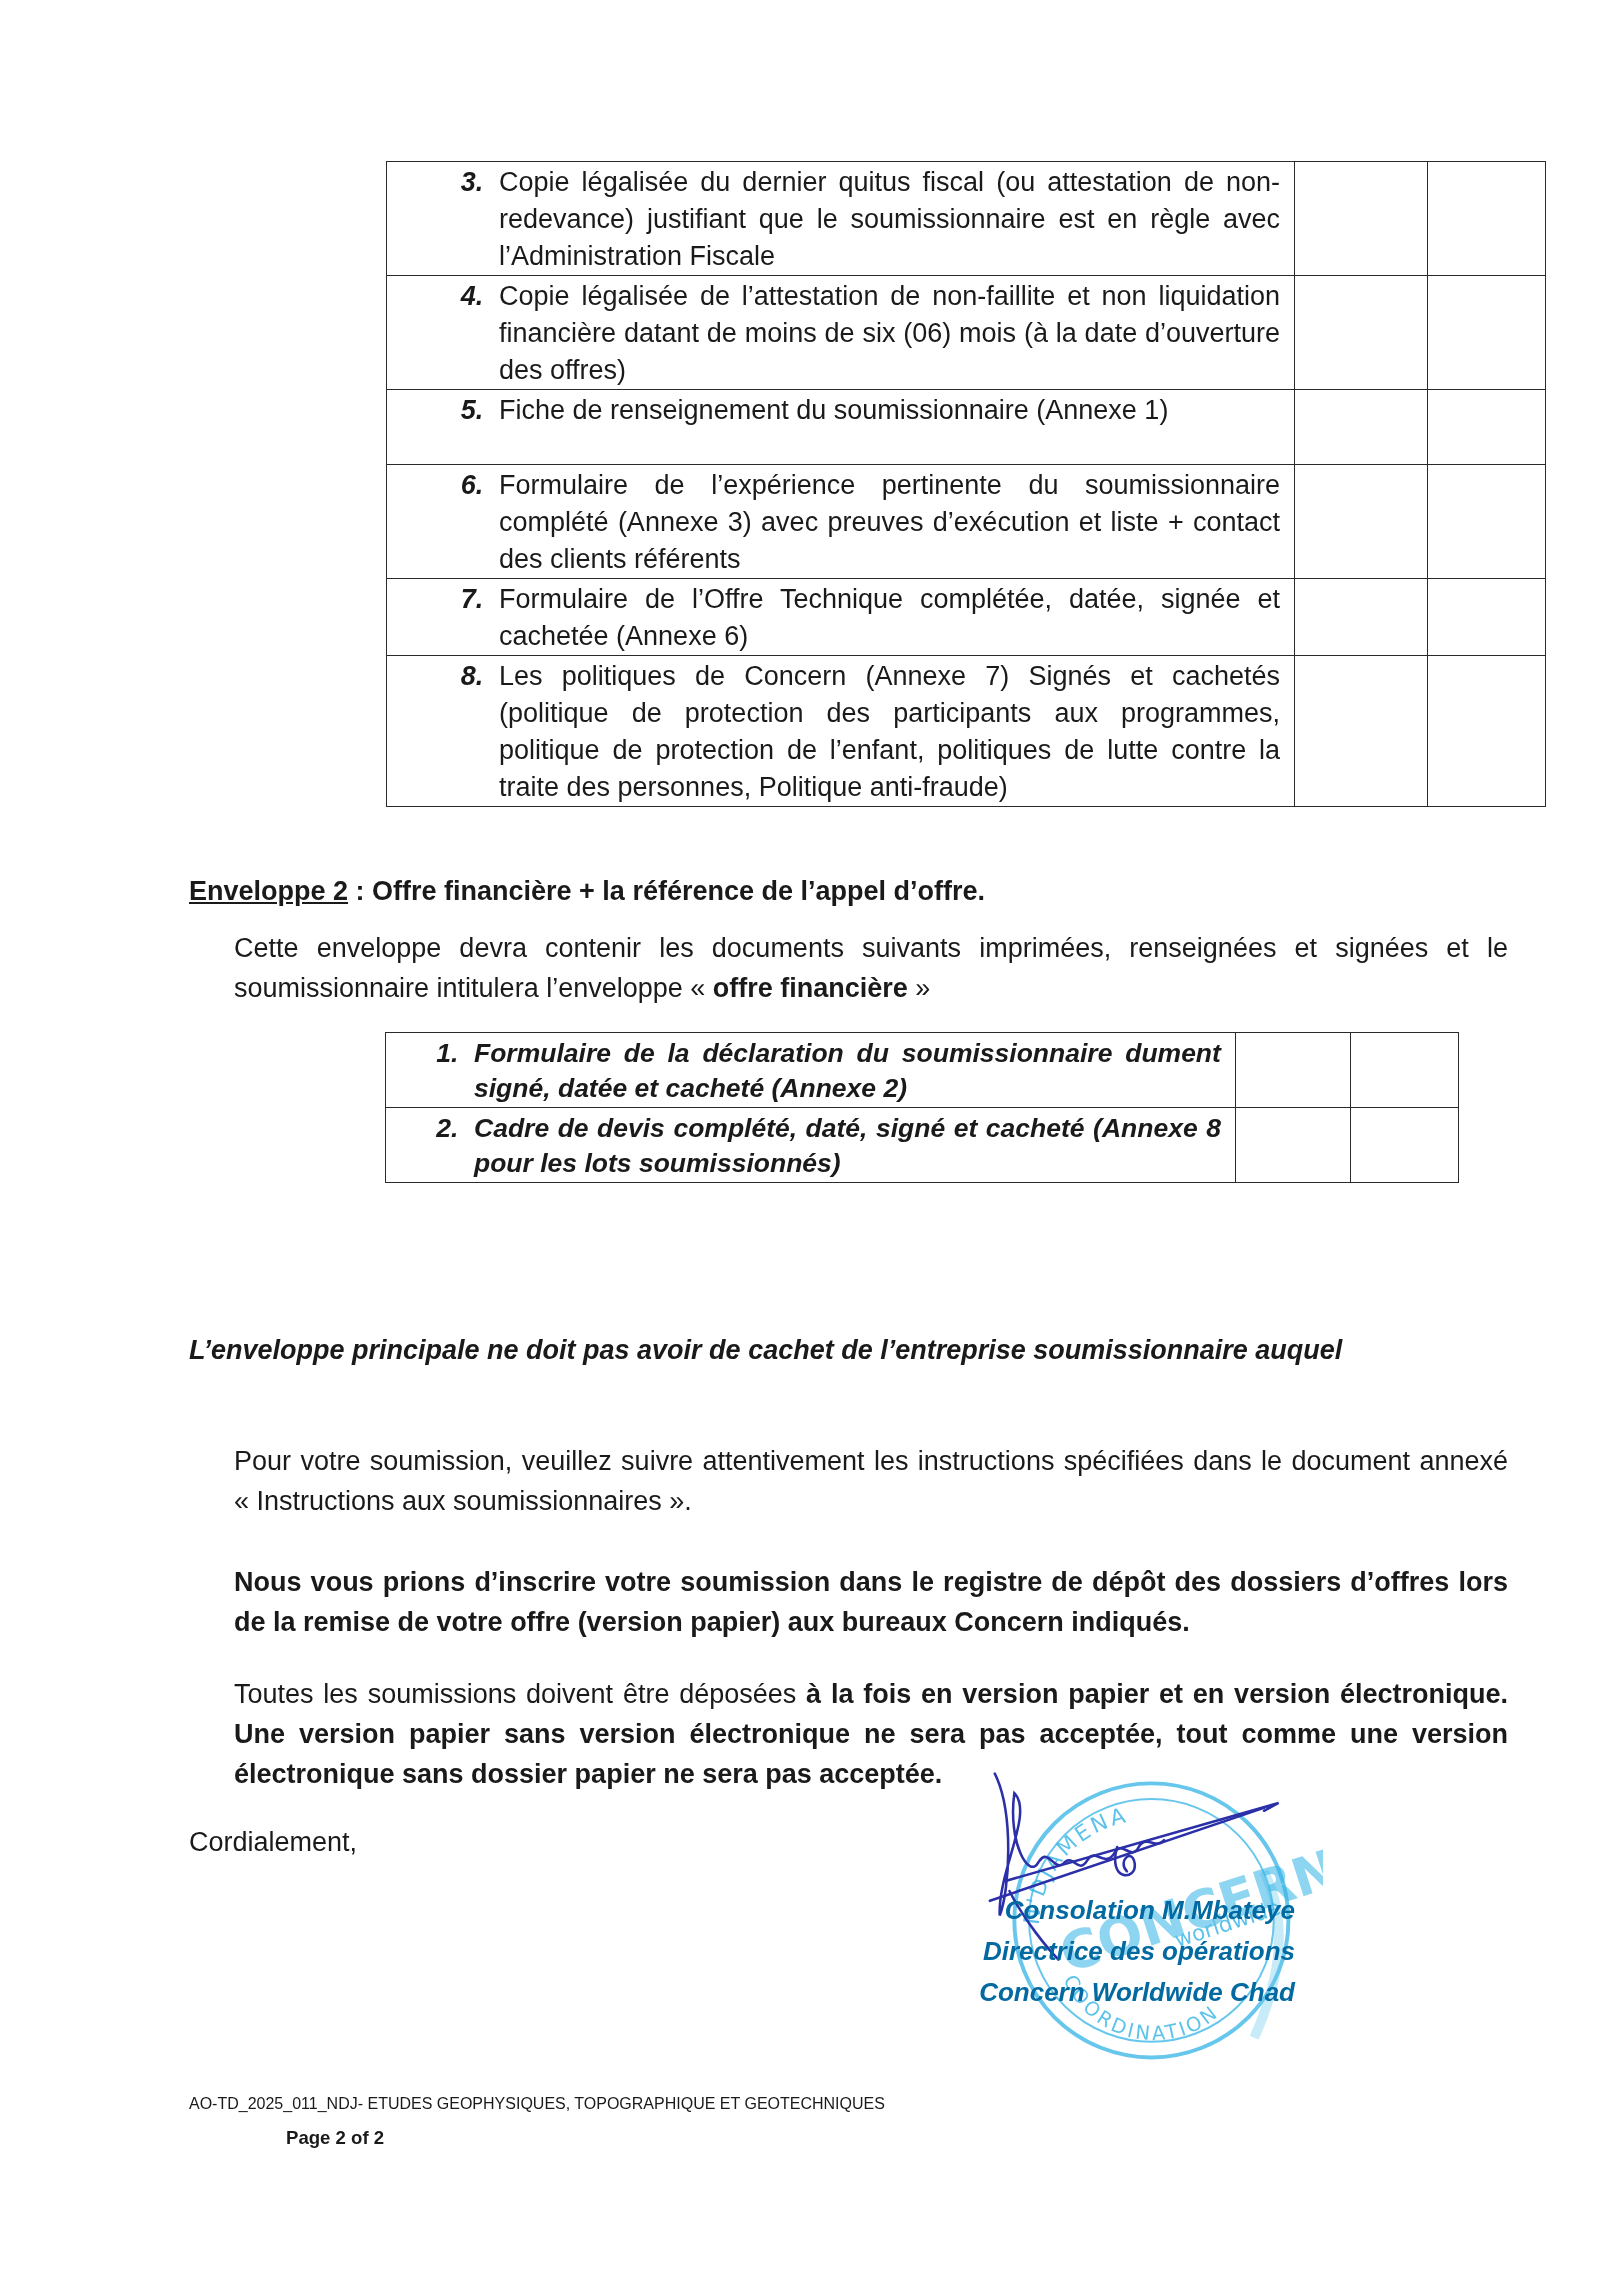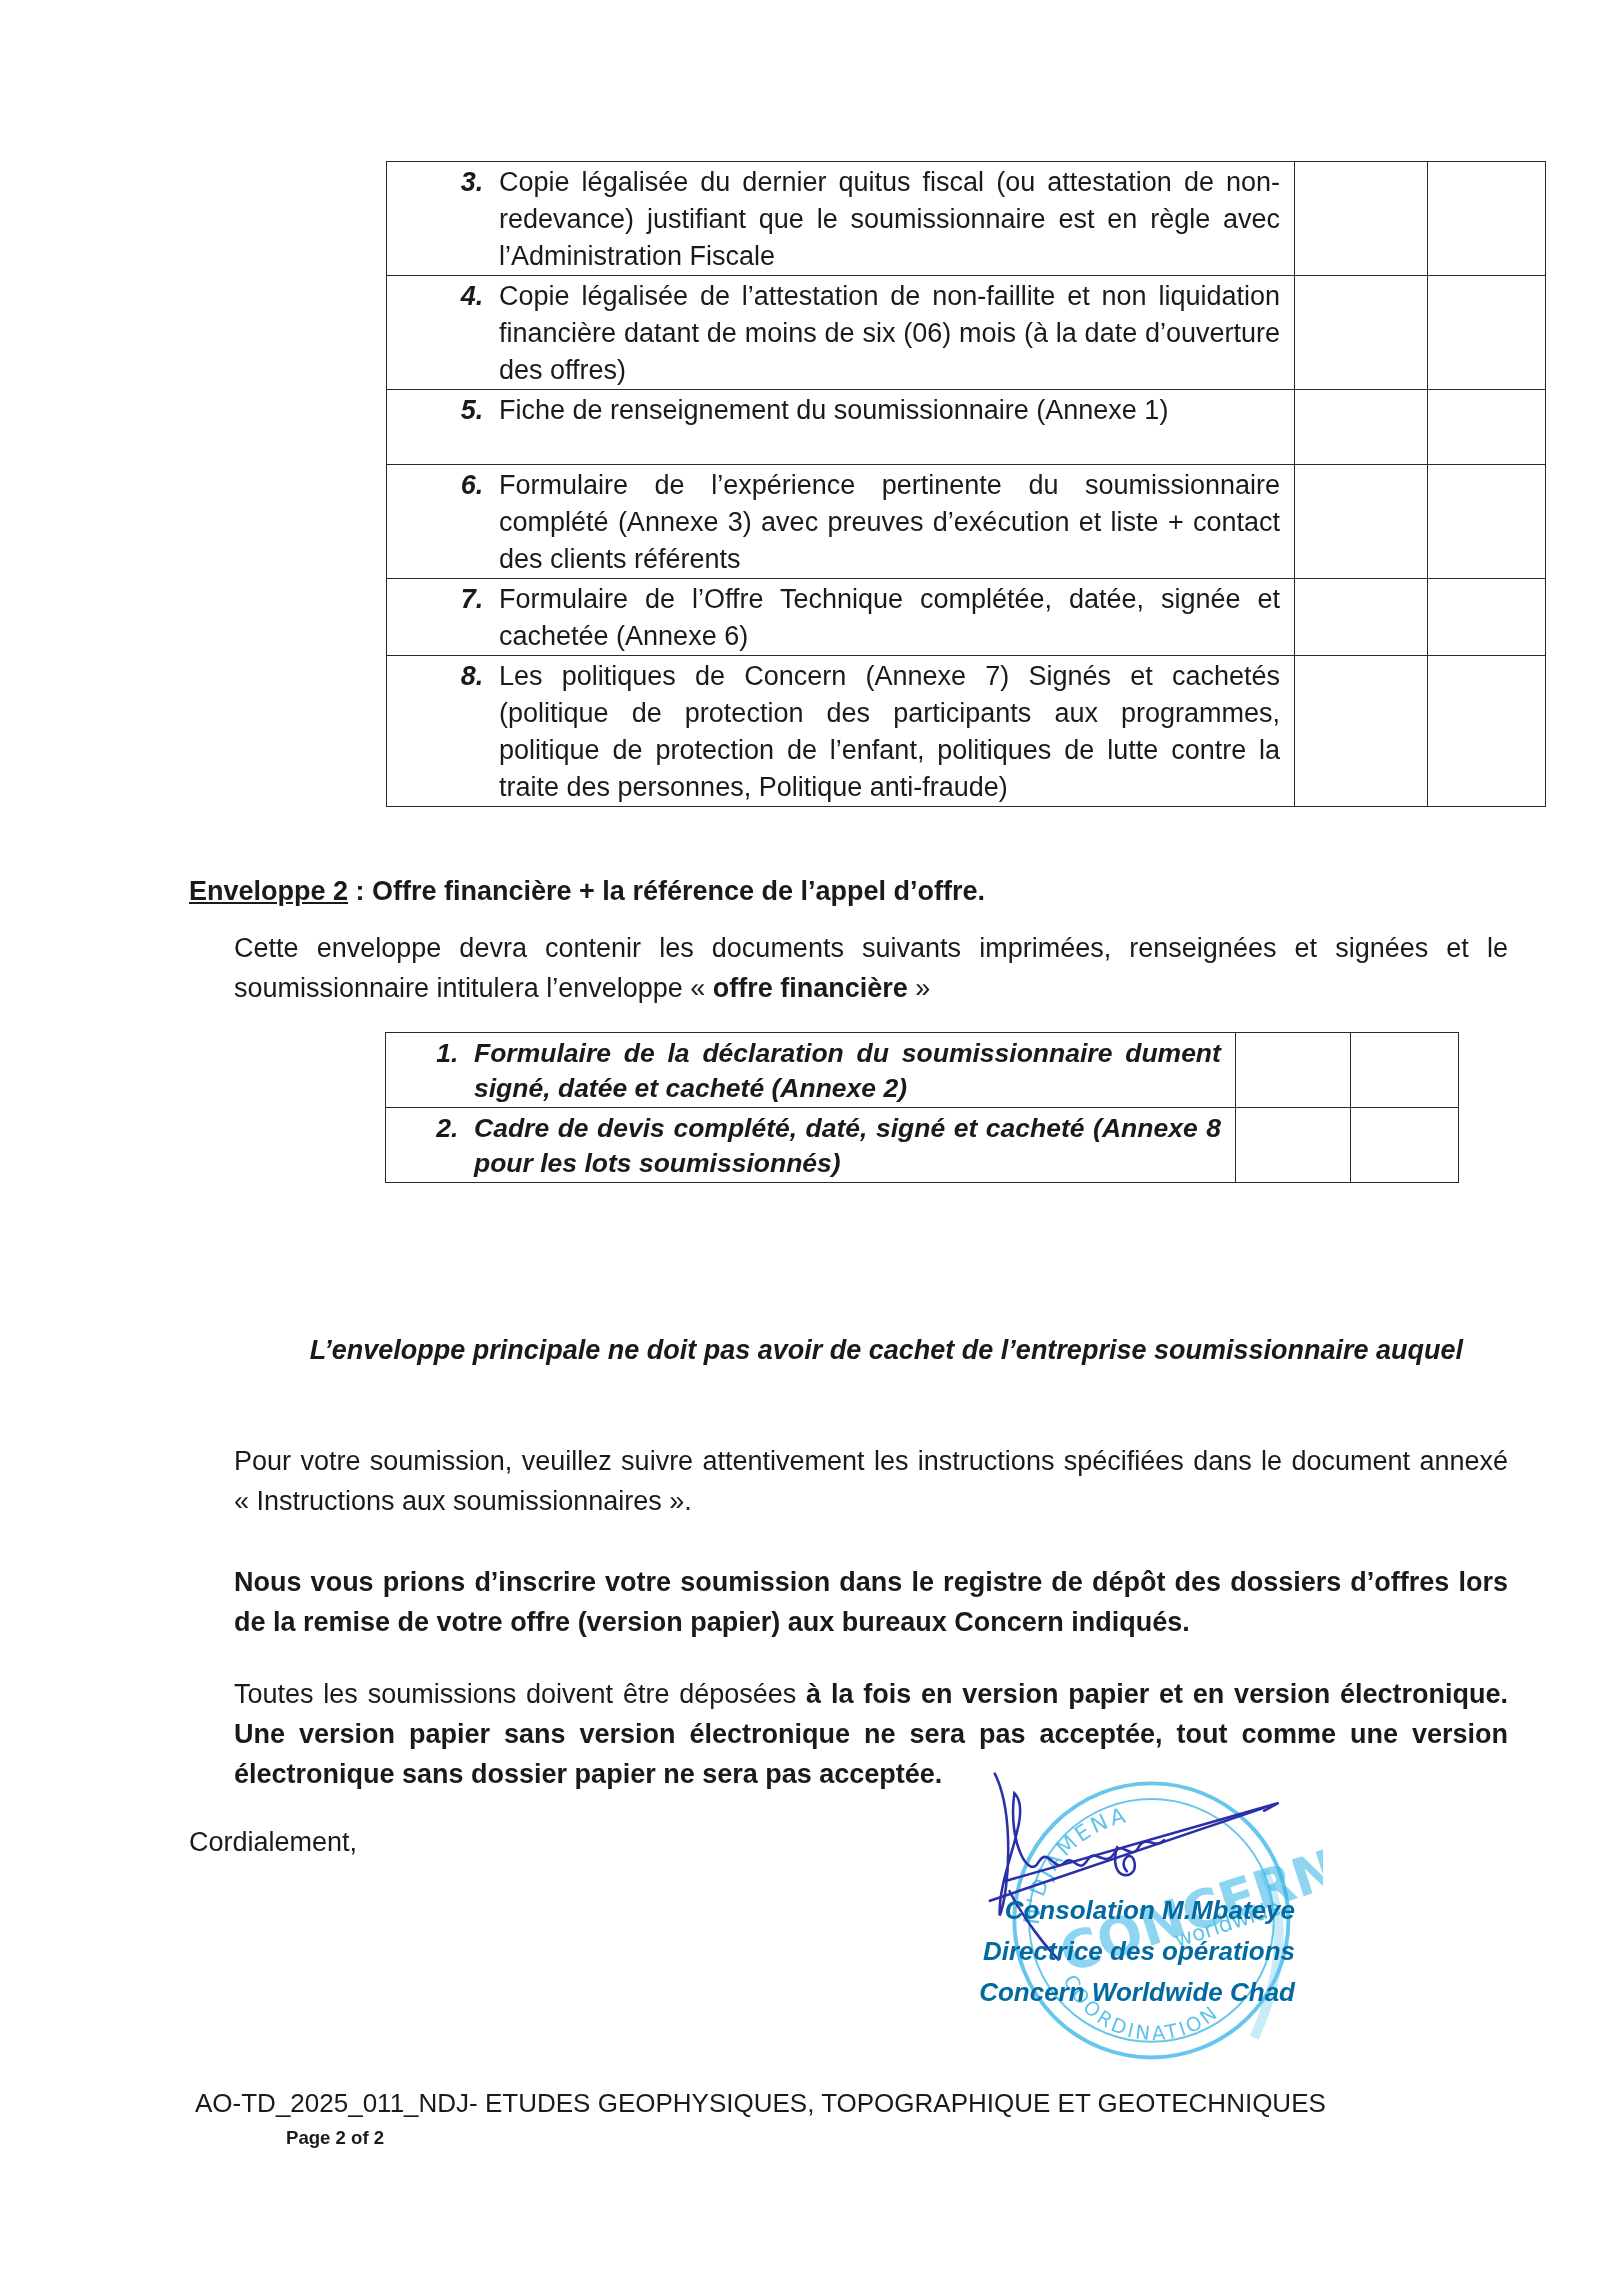--- a/index.html
+++ b/index.html
@@ -55,38 +55,38 @@
     padding-left: 13.7px;
   }
   .t2 .hdr .c-oui, .t2 .hdr .c-non { text-align: center; }
   .t2 .row td { height: 74px; }
   .t2 .item { font-weight: bold; font-style: italic; font-size: 26.5px; line-height: 35px; padding-top: 2.9px; }
   .t2 .item .num { flex: 0 0 88px; padding-right: 15.7px; }
 
   
   .warn {
     position: absolute; left: 189px; width: 1274px; top: 1329px;
-    text-align: right; font-weight: bold; font-style: italic;
+    text-align: left; font-weight: bold; font-style: italic;
     font-size: 27px; line-height: 42px;
   }
   .instr { top: 1441px; }
   .register { top: 1562px; font-weight: bold; }
   .deposit { top: 1674px; }
   .deposit b { font-weight: bold; }
   .cordial { top: 1822px; }
 
   
   .stamp { position: absolute; left: 970px; top: 1754px; width: 353px; height: 323px; }
   .sig-block {
     position: absolute; right: 325px; top: 1890px; text-align: right;
     font-weight: bold; font-style: italic; font-size: 26px; line-height: 41px; color: #0369a1;
   }
 
   
-  .foot-ref { position: absolute; left: 195px; top: 2089px; font-size: 26px; line-height: 29px; }
+  .foot-ref { position: absolute; left: 189px; top: 2089px; font-size: 16px; line-height: 29px; }
   .foot-page { position: absolute; left: 286px; top: 2127px; font-size: 18.6px; font-weight: bold; }
 </style>
 </head>
 <body>
 
 <table class="t1">
   <colgroup>
       <col class="c-desc">
       <col class="c-oui">
       <col class="c-non">

